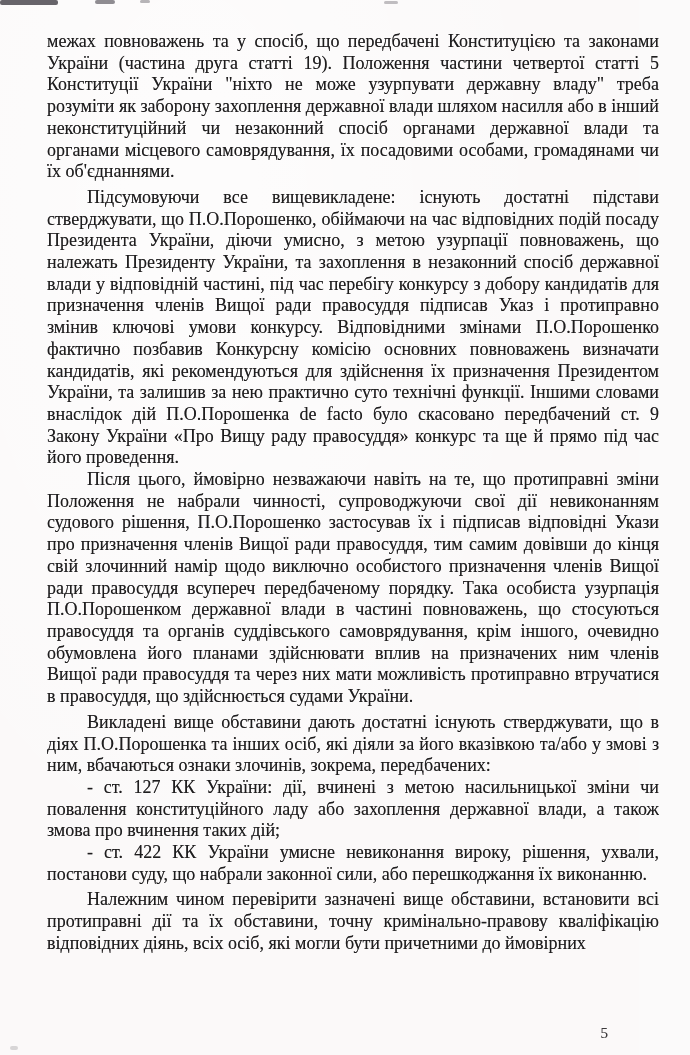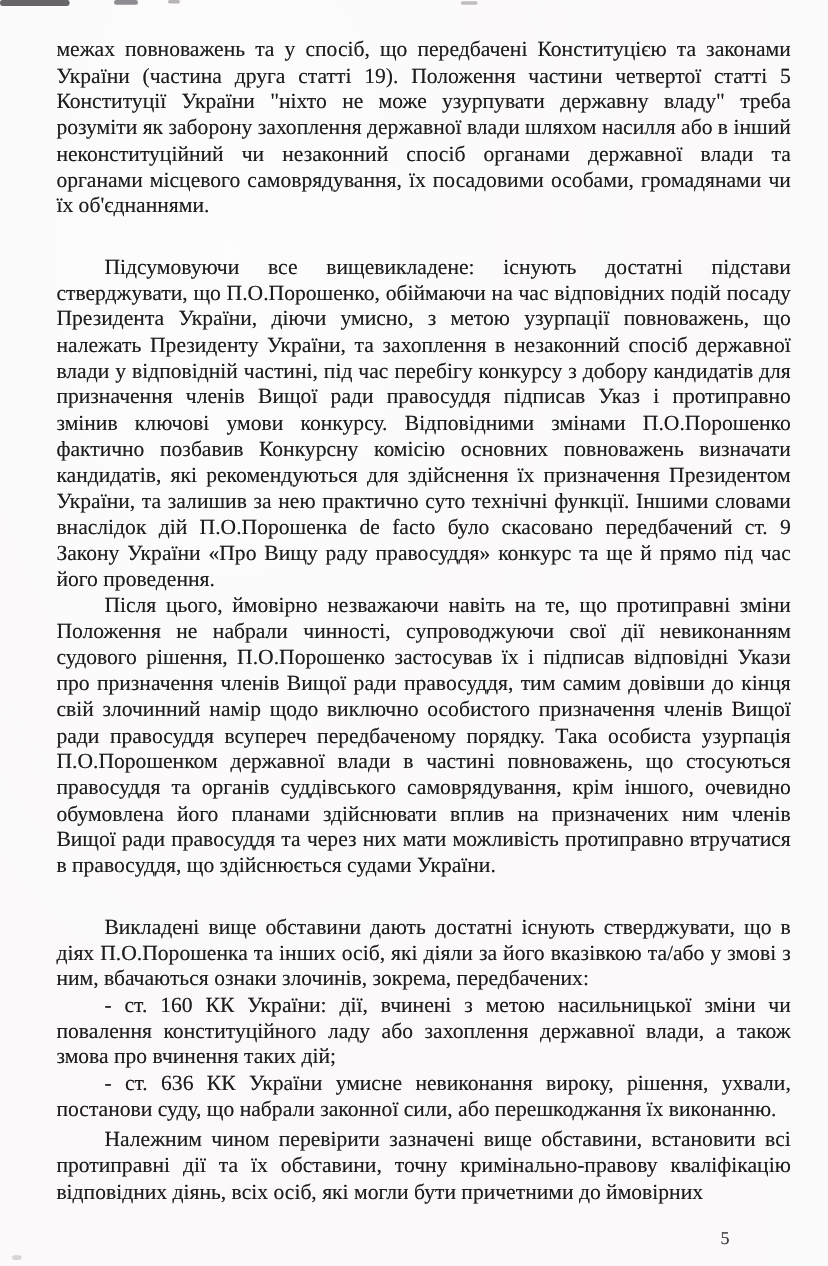--- a/index.html
+++ b/index.html
@@ -35,21 +35,21 @@
     text-align: justify;
     text-shadow: 0 0 0.5px rgba(40,38,40,0.55);
   }
   .text-block p {
     margin: 0;
   }
   .text-block p.indent {
     text-indent: 40px;
   }
   .text-block p.gap {
-    margin-top: 29px;
+    margin-top: 4px;
   }
   .text-block p.gap-lg {
     margin-top: 4px;
   }
   .page-number {
     position: absolute;
     right: 31px;
     bottom: 13px;
     font-size: 15px;
     color: #3c3a3c;
@@ -77,19 +77,19 @@
   <span class="artifact a2"></span>
   <span class="artifact a3"></span>
   <span class="artifact a4"></span>
   <span class="artifact a5"></span>
 
   <div class="text-block">
     <p>межах повноважень та у спосіб, що передбачені Конституцією та законами України (частина друга статті 19). Положення частини четвертої статті 5 Конституції України "ніхто не може узурпувати державну владу" треба розуміти як заборону захоплення державної влади шляхом насилля або в інший неконституційний чи незаконний спосіб органами державної влади та органами місцевого самоврядування, їх посадовими особами, громадянами чи їх об'єднаннями.</p>
     <p class="indent gap">Підсумовуючи все вищевикладене: існують достатні підстави стверджувати, що П.О.Порошенко, обіймаючи на час відповідних подій посаду Президента України, діючи умисно, з метою узурпації повноважень, що належать Президенту України, та захоплення в незаконний спосіб державної влади у відповідній частині, під час перебігу конкурсу з добору кандидатів для призначення членів Вищої ради правосуддя підписав Указ і протиправно змінив ключові умови конкурсу. Відповідними змінами П.О.Порошенко фактично позбавив Конкурсну комісію основних повноважень визначати кандидатів, які рекомендуються для здійснення їх призначення Президентом України, та залишив за нею практично суто технічні функції. Іншими словами внаслідок дій П.О.Порошенка de facto було скасовано передбачений ст. 9 Закону України «Про Вищу раду правосуддя» конкурс та ще й прямо під час його проведення.</p>
     <p class="indent">Після цього, ймовірно незважаючи навіть на те, що протиправні зміни Положення не набрали чинності, супроводжуючи свої дії невиконанням судового рішення, П.О.Порошенко застосував їх і підписав відповідні Укази про призначення членів Вищої ради правосуддя, тим самим довівши до кінця свій злочинний намір щодо виключно особистого призначення членів Вищої ради правосуддя всупереч передбаченому порядку. Така особиста узурпація П.О.Порошенком державної влади в частині повноважень, що стосуються правосуддя та органів суддівського самоврядування, крім іншого, очевидно обумовлена його планами здійснювати вплив на призначених ним членів Вищої ради правосуддя та через них мати можливість протиправно втручатися в правосуддя, що здійснюється судами України.</p>
     <p class="indent gap">Викладені вище обставини дають достатні існують стверджувати, що в діях П.О.Порошенка та інших осіб, які діяли за його вказівкою та/або у змові з ним, вбачаються ознаки злочинів, зокрема, передбачених:</p>
-    <p class="indent">- ст. 160 КК України: дії, вчинені з метою насильницької зміни чи повалення конституційного ладу або захоплення державної влади, а також змова про вчинення таких дій;</p>
-    <p class="indent">- ст. 636 КК України умисне невиконання вироку, рішення, ухвали, постанови суду, що набрали законної сили, або перешкоджання їх виконанню.</p>
+    <p class="indent">- ст. 127 КК України: дії, вчинені з метою насильницької зміни чи повалення конституційного ладу або захоплення державної влади, а також змова про вчинення таких дій;</p>
+    <p class="indent">- ст. 422 КК України умисне невиконання вироку, рішення, ухвали, постанови суду, що набрали законної сили, або перешкоджання їх виконанню.</p>
     <p class="indent gap-lg">Належним чином перевірити зазначені вище обставини, встановити всі протиправні дії та їх обставини, точну кримінально-правову кваліфікацію відповідних діянь, всіх осіб, які могли бути причетними до ймовірних</p>
   </div>
 
   <div class="page-number">5</div>
 </div>
 
 </body></html>

